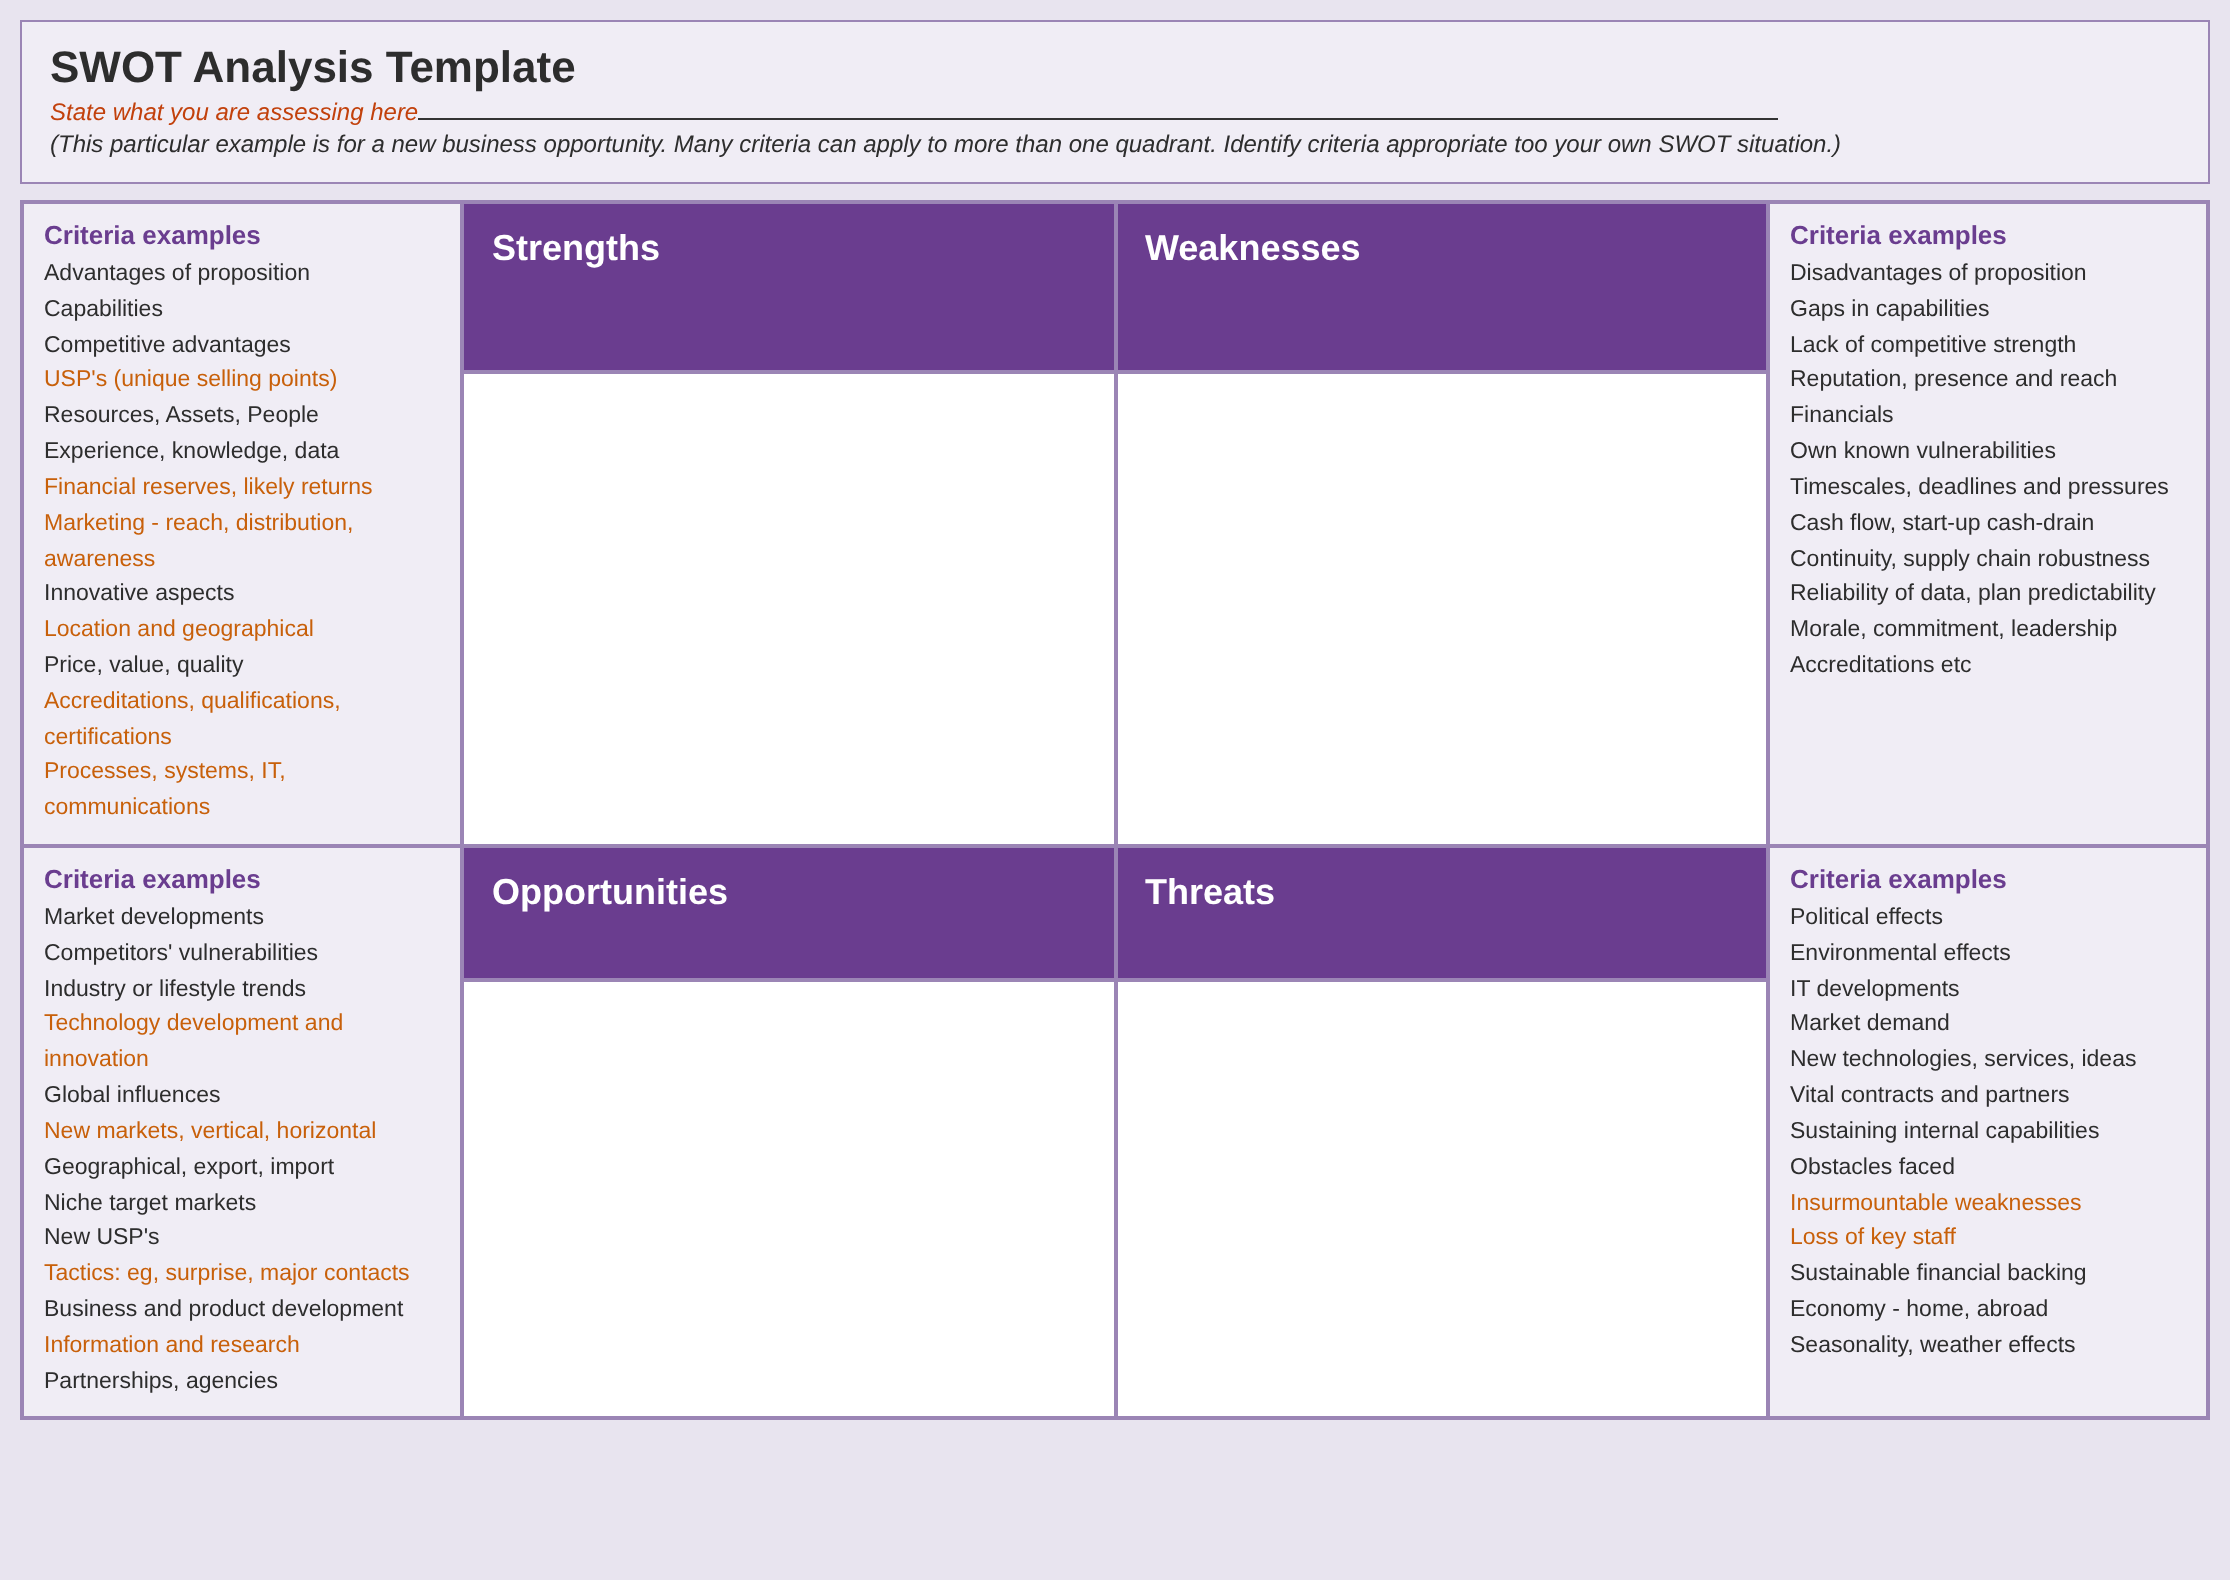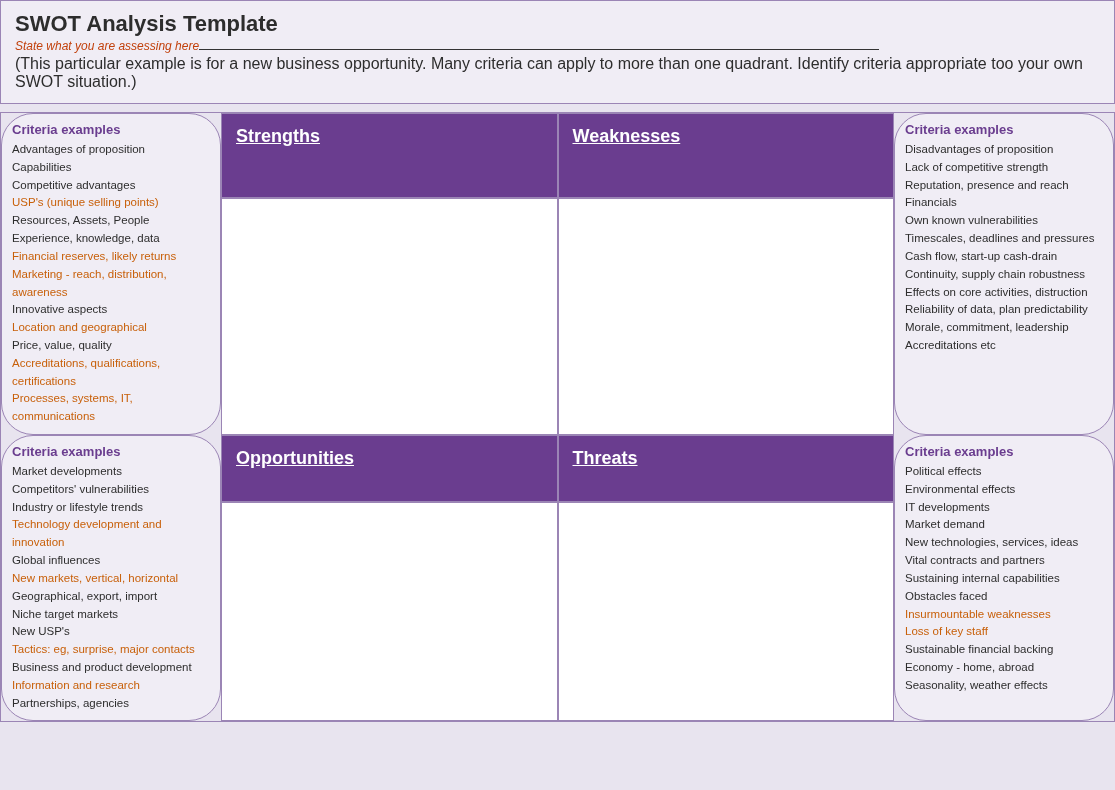--- a/index.html
+++ b/index.html
@@ -7,20 +7,21 @@
       font-family: Arial, sans-serif;
       background: #fff;
       width: 1115px;
       min-height: 790px;
     }
 
     .page {
       width: 1115px;
       min-height: 790px;
       background: #e8e4ef;
+      padding: 10px;
     }
 
     
     .header-box {
       background: #f0edf5;
       border: 1px solid #9b85b5;
       padding: 10px 14px 12px 14px;
       margin-bottom: 8px;
     }
     .header-title {
@@ -33,22 +34,23 @@
       font-size: 12px;
       color: #c2410c;
       font-style: italic;
     }
     .header-underline {
       display: inline-block;
       border-bottom: 1px solid #333;
       width: 680px;
     }
     .header-desc {
-      font-size: 16px;
+      font-size: 12px;
       color: #2d2d2d;
+      font-style: italic;
       margin-top: 2px;
     }
 
     
     .grid {
       display: grid;
       grid-template-columns: 220px 1fr 1fr 220px;
       grid-template-rows: auto auto;
       gap: 0;
       border: 1px solid #9b85b5;
@@ -56,21 +58,20 @@
 
     
     .cell {
       border: 1px solid #9b85b5;
       padding: 8px 10px;
     }
 
     
     .criteria-cell {
       background: #f0edf5;
-      border-radius: 32px;
     }
     .criteria-title {
       font-size: 13px;
       font-weight: bold;
       color: #6a3d8f;
       margin-bottom: 4px;
     }
     .criteria-list {
       list-style: none;
       font-size: 11.5px;
@@ -83,21 +84,20 @@
       color: #c8600a;
     }
 
     
     .quadrant-header {
       background: #6a3d8f;
       color: #fff;
       font-size: 18px;
       font-weight: bold;
       padding: 12px 14px;
-      text-decoration: underline;
     }
 
     
     .quadrant-content {
       background: #fff;
       min-height: 200px;
     }
 
     
     .criteria-top-left  { grid-column: 1; grid-row: 1 / 3; border: 1px solid #9b85b5; }
@@ -154,28 +154,28 @@
     </div>
 
     <div class="cell quadrant-header weaknesses-header">
       <span>Weaknesses</span>
     </div>
 
     <div class="cell criteria-cell criteria-top-right">
       <div class="criteria-title">Criteria examples</div>
       <ul class="criteria-list">
         <li>Disadvantages of proposition</li>
+        <li>Gaps in capabilities</li>
         <li>Lack of competitive strength</li>
         <li>Reputation, presence and reach</li>
         <li>Financials</li>
         <li>Own known vulnerabilities</li>
         <li>Timescales, deadlines and pressures</li>
         <li>Cash flow, start-up cash-drain</li>
         <li>Continuity, supply chain robustness</li>
-        <li>Effects on core activities, distruction</li>
         <li>Reliability of data, plan predictability</li>
         <li>Morale, commitment, leadership</li>
         <li>Accreditations etc</li>
       </ul>
     </div>
 
     <div class="cell quadrant-content strengths-content"></div>
 
     <div class="cell quadrant-content weaknesses-content"></div>
 

